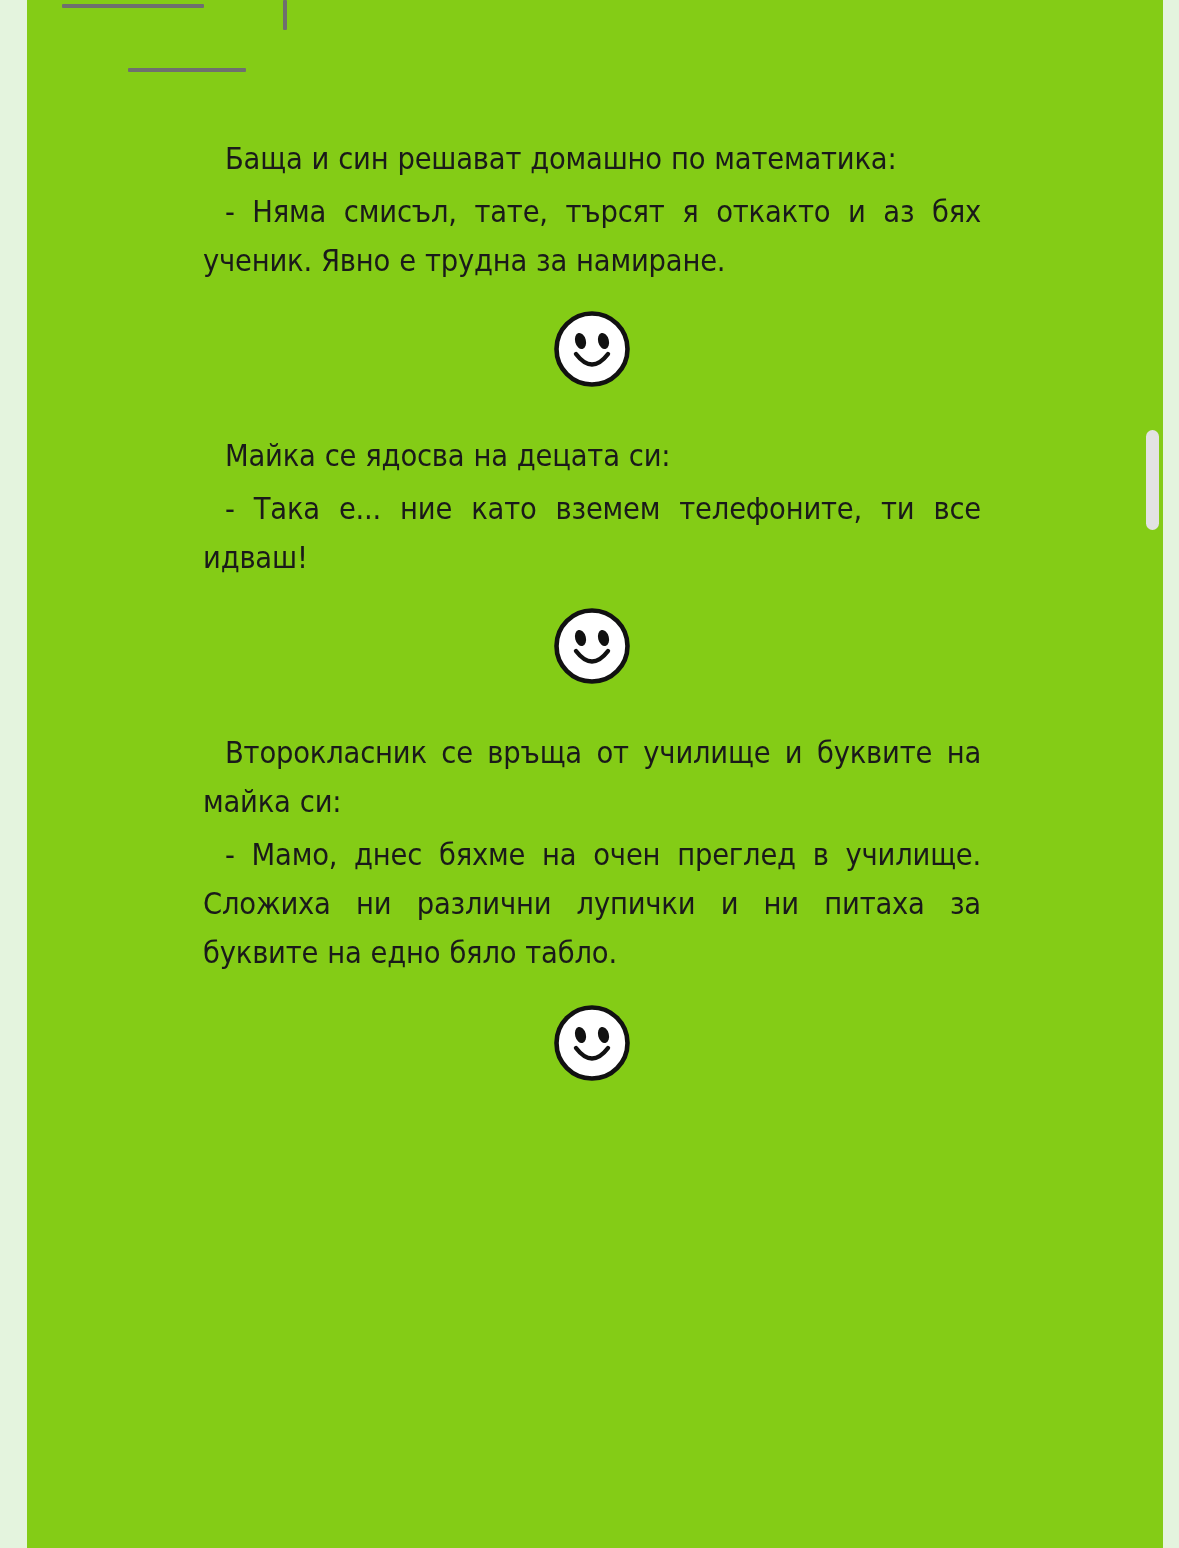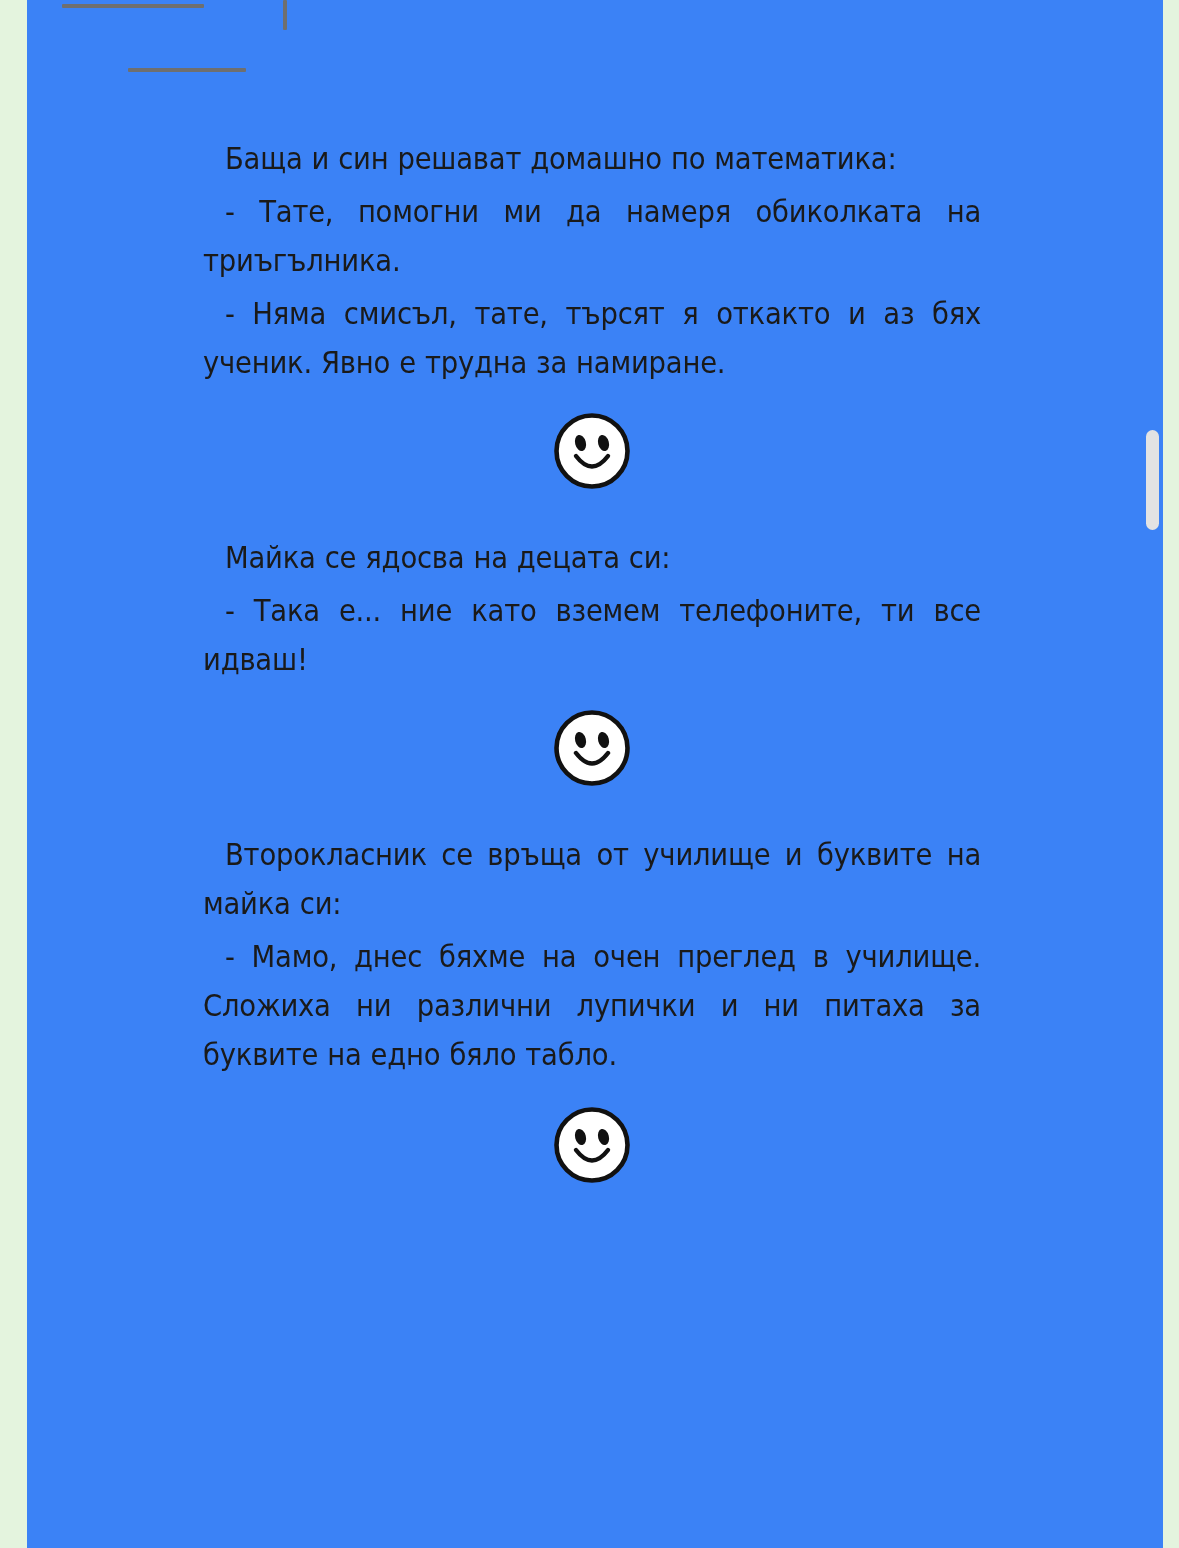--- a/index.html
+++ b/index.html
@@ -5,21 +5,21 @@
   html, body {
     margin: 0;
     padding: 0;
     background: #ffffff;
   }
 
   .page-root {
     position: relative;
     width: 1179px;
     height: 1548px;
-    background: #3b82f6;
+    background: #84cc16;
     overflow: hidden;
     font-family: "DejaVu Sans", "Liberation Sans", sans-serif;
   }
 
   
   .edge-strip {
     position: absolute;
     top: 0;
     bottom: 0;
     width: 27px;
@@ -142,21 +142,20 @@
   <div class="crop-mark-group cm-br">
     
     
     
   </div>
 
   <div class="text-column">
 
     <div class="joke-block">
       <p class="para">Баща и син решават домашно по математика:</p>
-      <p class="para">- Тате, помогни ми да намеря обиколката на триъгълника.</p>
       <p class="para">- Няма смисъл, тате, търсят я откакто и аз бях ученик. Явно е трудна за намиране.</p>
     </div>
 
     <div class="divider d1">
       <svg class="smiley-icon" width="84" height="84" viewBox="0 0 84 84">
         <circle cx="42" cy="42" r="35.5" fill="#ffffff" stroke="#111111" stroke-width="4.6"></circle>
         <ellipse cx="30.5" cy="34" rx="5.4" ry="8.2" fill="#111111" transform="rotate(-14 30.5 34)"></ellipse>
         <ellipse cx="53.5" cy="34" rx="5.4" ry="8.2" fill="#111111" transform="rotate(-14 53.5 34)"></ellipse>
         <path d="M26 47 Q42 68 58 47" fill="none" stroke="#111111" stroke-width="4.4" stroke-linecap="round"></path>
       </svg>

